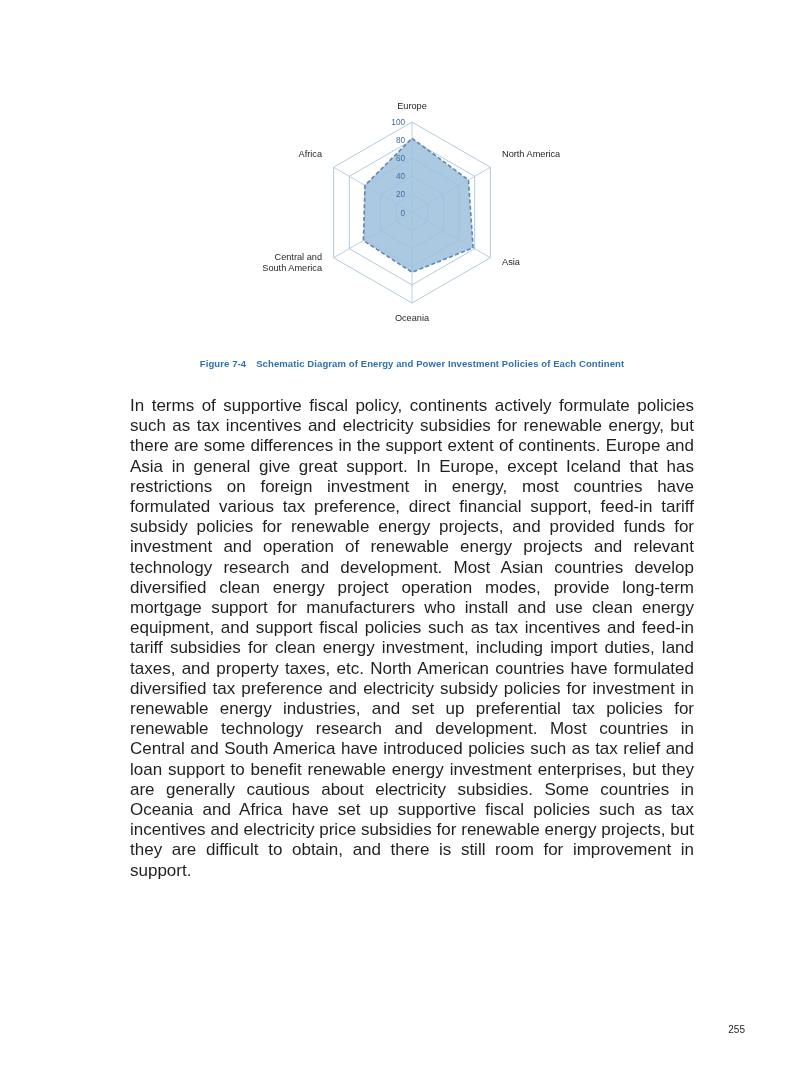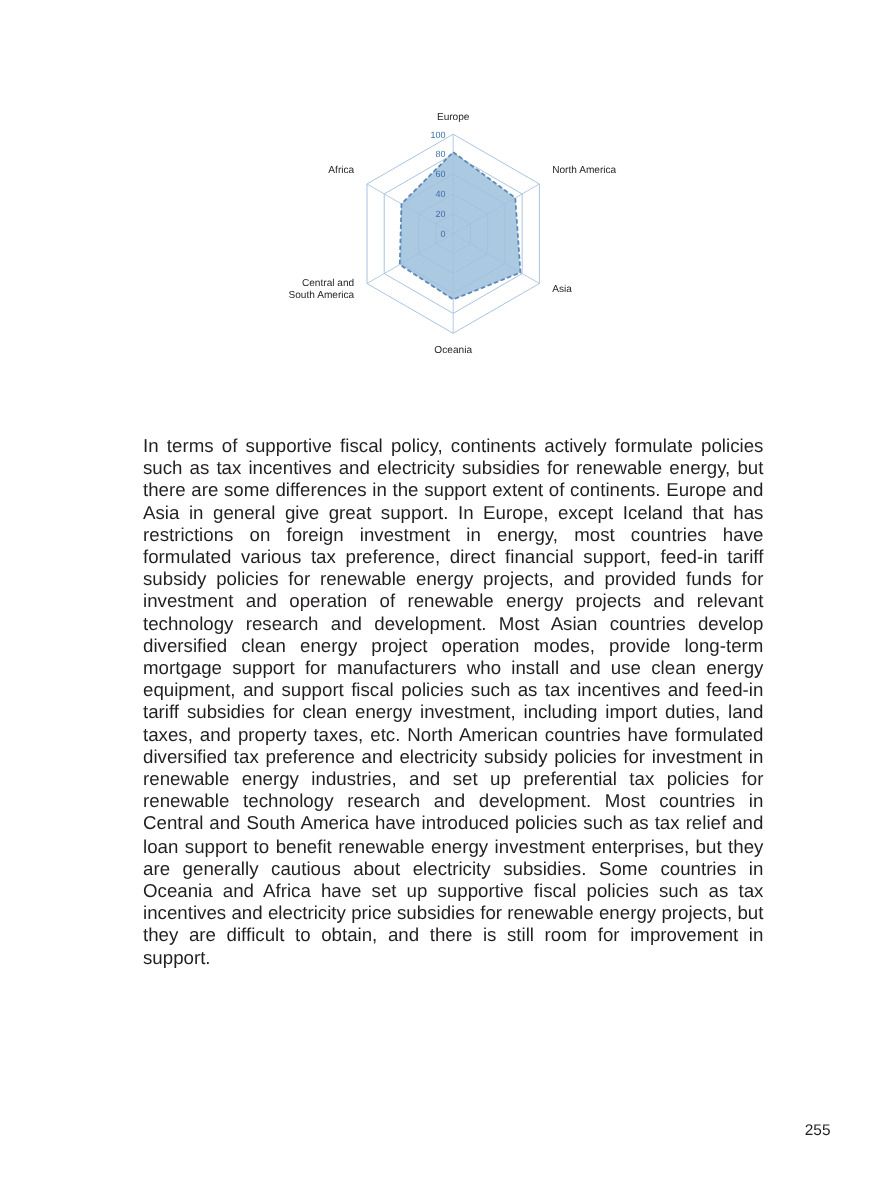--- a/index.html
+++ b/index.html
@@ -60,23 +60,23 @@
     color: #231f20;
   }
   .body-text p {
     margin: 0;
     text-indent: 0;
   }
 
   
   .page-number {
     position: absolute;
-    right: 38px;
+    right: 48px;
     bottom: 42px;
-    font-size: 14px;
+    font-size: 10px;
     color: #231f20;
   }
 
   
   text {
     font-family: "Liberation Sans", sans-serif;
     fill: #231f20;
   }
   .axis-label { font-size: 9.2px; }
   .tick-label { font-size: 8.2px; fill: #3f6ea8; }
@@ -126,20 +126,23 @@
           <text class="axis-label" x="300" y="62" text-anchor="start">North America</text>
           <text class="axis-label" x="300" y="170" text-anchor="start">Asia</text>
           <text class="axis-label" x="210" y="226" text-anchor="middle">Oceania</text>
           <text class="axis-label" x="120" y="165" text-anchor="end">Central and</text>
           <text class="axis-label" x="120" y="176" text-anchor="end">South America</text>
           <text class="axis-label" x="120" y="62" text-anchor="end">Africa</text>
         </g>
       </svg>
     </div>
 
+    <div class="figure-caption">
+      <span class="fig-num">Figure 7-4</span><span>Schematic Diagram of Energy and Power Investment Policies of Each Continent</span>
+    </div>
   </div>
 
   <div class="body-text">
     <p>In terms of supportive fiscal policy, continents actively formulate policies such as tax incentives and electricity subsidies for renewable energy, but there are some differences in the support extent of continents. Europe and Asia in general give great support. In Europe, except Iceland that has restrictions on foreign investment in energy, most countries have formulated various tax preference, direct financial support, feed-in tariff subsidy policies for renewable energy projects, and provided funds for investment and operation of renewable energy projects and relevant technology research and development. Most Asian countries develop diversified clean energy project operation modes, provide long-term mortgage support for manufacturers who install and use clean energy equipment, and support fiscal policies such as tax incentives and feed-in tariff subsidies for clean energy investment, including import duties, land taxes, and property taxes, etc. North American countries have formulated diversified tax preference and electricity subsidy policies for investment in renewable energy industries, and set up preferential tax policies for renewable technology research and development. Most countries in Central and South America have introduced policies such as tax relief and loan support to benefit renewable energy investment enterprises, but they are generally cautious about electricity subsidies. Some countries in Oceania and Africa have set up supportive fiscal policies such as tax incentives and electricity price subsidies for renewable energy projects, but they are difficult to obtain, and there is still room for improvement in support.</p>
   </div>
 
   <div class="page-number">255</div>
 
 </div>
 

